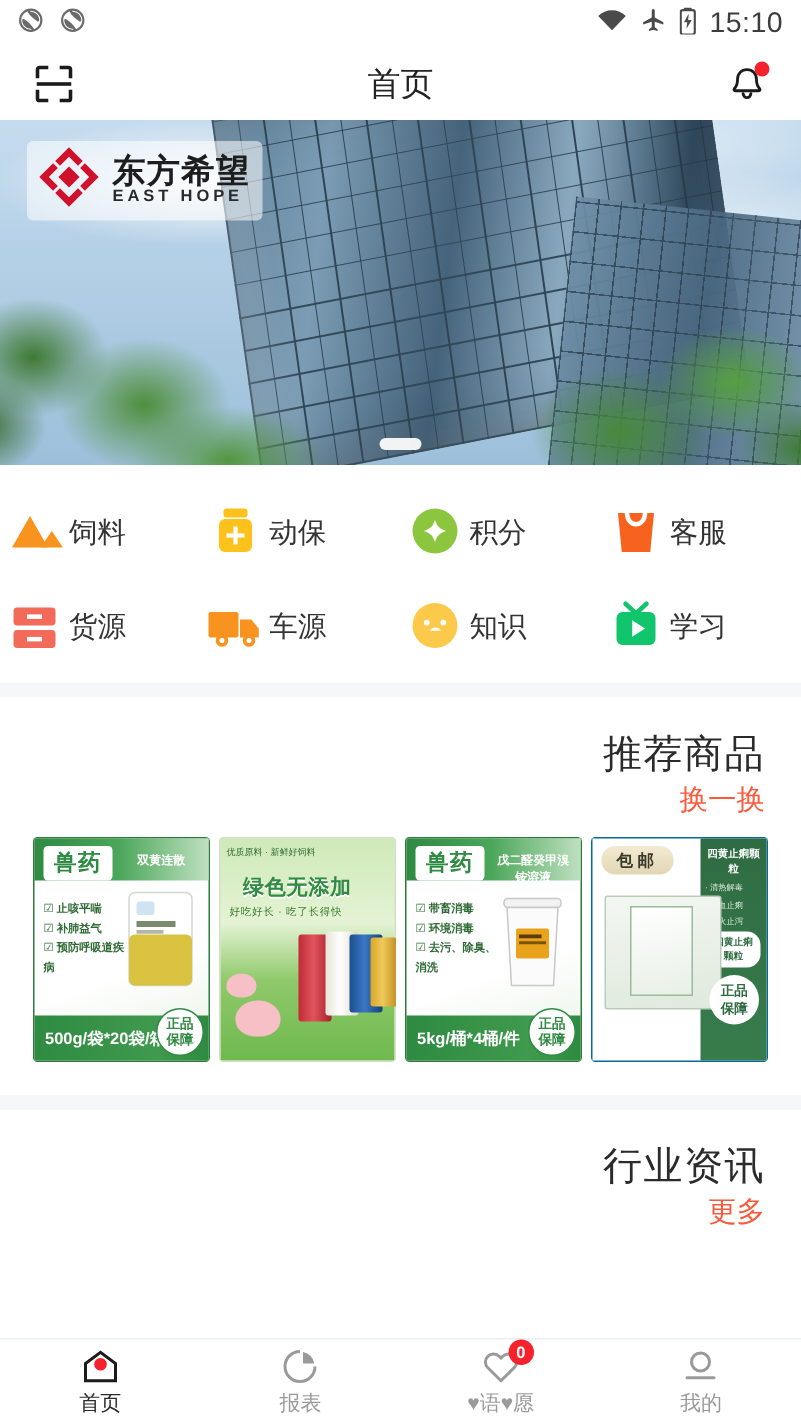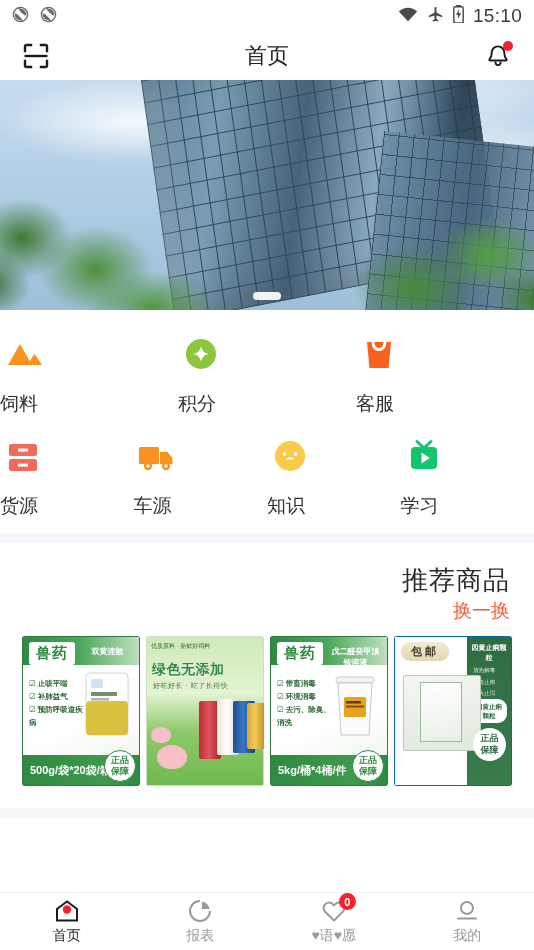--- a/index.html
+++ b/index.html
@@ -92,21 +92,21 @@
   .logo-text-en { font-size:11px; font-weight:700; color:#2a2a2a; letter-spacing:2.6px; line-height:1.2; }
   .banner-dot {
     position:absolute; left:50%; bottom:10px; transform:translateX(-50%);
     width:28px; height:8px; border-radius:5px; background:rgba(255,255,255,.92);
   }
 
   
   .grid-wrap { background:#fff; padding:22px 0 14px; flex:0 0 auto; }
   .grid-row { display:flex; }
   .grid-row + .grid-row { margin-top:17px; }
-  .grid-cell { flex:1; display:flex; flex-direction:column; gap:13px; }
+  .grid-cell { flex:1; display:flex; flex-direction:row; align-items:center; }
   .gi { width:46px; height:46px; position:relative; }
   .gi-label { font-size:19px; color:#333; }
 
   .divider { height:10px; background:#f5f7fa; flex:0 0 10px; }
 
   
   .sec-head {
     display:flex; align-items:flex-end; justify-content:space-between;
     padding:20px 24px 12px; background:#fff;flex-direction:column;
   }
@@ -156,21 +156,21 @@
     border:1.5px solid #2f8a42;
   }
 
   
   .feed {
     position:absolute; inset:0;
     background:linear-gradient(180deg,#cfe9b8 0%,#e4f3d4 38%,#8fc96a 64%,#6fb94f 100%);
     border:1px solid #cfe0c2;
   }
   .feed-title {
-    position:absolute; left:5px; top:24px; font-size:14px; font-weight:700;
+    position:absolute; left:15px; top:24px; font-size:14px; font-weight:700;
     color:#2f8a42; letter-spacing:.5px; text-shadow:0 1px 0 #fff;
   }
   .feed-sub {
     position:absolute; left:6px; top:44px; font-size:7px; color:#3c7d2f; letter-spacing:.5px;
   }
   .feed-top { position:absolute; left:4px; top:5px; font-size:6px; color:#2f6b35; }
   .bag { position:absolute; bottom:26px; width:22px; height:58px; border-radius:2px; }
   .pig { position:absolute; border-radius:50% 50% 45% 45%; background:#f6c0c6; }
 
   
@@ -293,34 +293,62 @@
       <span class="bell-dot"></span>
     </div>
   </div>
 
   <div class="banner">
     <div class="sky"></div>
     <div class="tower"></div>
     <div class="tower2"></div>
     <div class="foliage-l"></div>
     <div class="foliage-r"></div>
+    <div class="logo-box">
+      <span>
+        <svg width="40" height="40" viewBox="0 0 40 40">
+          <g transform="rotate(45 20 20)">
+            <path d="M6 6h13v4.5H10.5V19H6z" fill="#d0112b"></path>
+            <path d="M34 34H21v-4.5h8.5V21H34z" fill="#d0112b"></path>
+            <path d="M34 6v13h-4.5V10.5H21V6z" fill="#d0112b"></path>
+            <path d="M6 34V21h4.5v8.5H19V34z" fill="#d0112b"></path>
+            <rect x="15" y="15" width="10" height="10" fill="#d0112b"></rect>
+          </g>
+        </svg>
+      </span>
+      <span>
+        <div class="logo-text-cn">东方希望</div>
+        <div class="logo-text-en">EAST HOPE</div>
+      </span>
+    </div>
     <div class="banner-dot"></div>
   </div>
 
   <div class="grid-wrap">
 
     <div class="grid-row">
       <div class="grid-cell">
         <span class="gi">
           <svg width="46" height="46" viewBox="0 0 46 46">
               <path d="M20 12 32 33H8z" fill="#f7931e"></path>
               <path d="M34.5 22 42 33H27z" fill="#f7931e"></path>
             </svg>
         </span>
         <span class="gi-label">饲料</span>
+      </div>
+      <div class="grid-cell">
+        <span class="gi">
+          <svg width="46" height="46" viewBox="0 0 46 46">
+              <rect x="15" y="7" width="16" height="6" rx="2" fill="#fcc21b"></rect>
+              <rect x="12" y="14" width="22" height="22" rx="4" fill="#fcc21b"></rect>
+              <rect x="21.6" y="19" width="2.8" height="12" fill="#fff"></rect>
+              <rect x="17" y="23.6" width="12" height="2.8" fill="#fff"></rect>
+            </svg>
+        </span>
+        <span class="gi-label">动保</span>
       </div>
       <div class="grid-cell">
         <span class="gi">
           <svg width="46" height="46" viewBox="0 0 46 46">
               <circle cx="23" cy="22" r="15" fill="#8cc63f"></circle>
               <path d="M23 12.5c1.3 4.4 3.1 6.2 7.5 7.5-4.4 1.3-6.2 3.1-7.5 7.5-1.3-4.4-3.1-6.2-7.5-7.5 4.4-1.3 6.2-3.1 7.5-7.5z" fill="#fff" transform="translate(0 2)"></path>
             </svg>
         </span>
         <span class="gi-label">积分</span>
       </div>
@@ -481,20 +509,24 @@
           <span>正品</span>
           <span>保障</span>
         </div>
       </div>
     </div>
 
   </div>
 
   <div class="divider"></div>
 
+  <div class="sec-head">
+    <span class="sec-title">行业资讯</span>
+    <span class="sec-more">更多</span>
+  </div>
   <div class="news-space"></div>
 
   <div class="tabbar">
 
     <div class="tab active">
       <span class="tab-ico">
         <svg width="26" height="26" viewBox="0 0 26 26">
           <path d="M3 11 13 3.5 23 11v11.5H3z" fill="none" stroke="#1b1b1b" stroke-width="2"></path>
           <circle cx="13" cy="11.5" r="4.2" fill="#f5222d"></circle>
         </svg>

